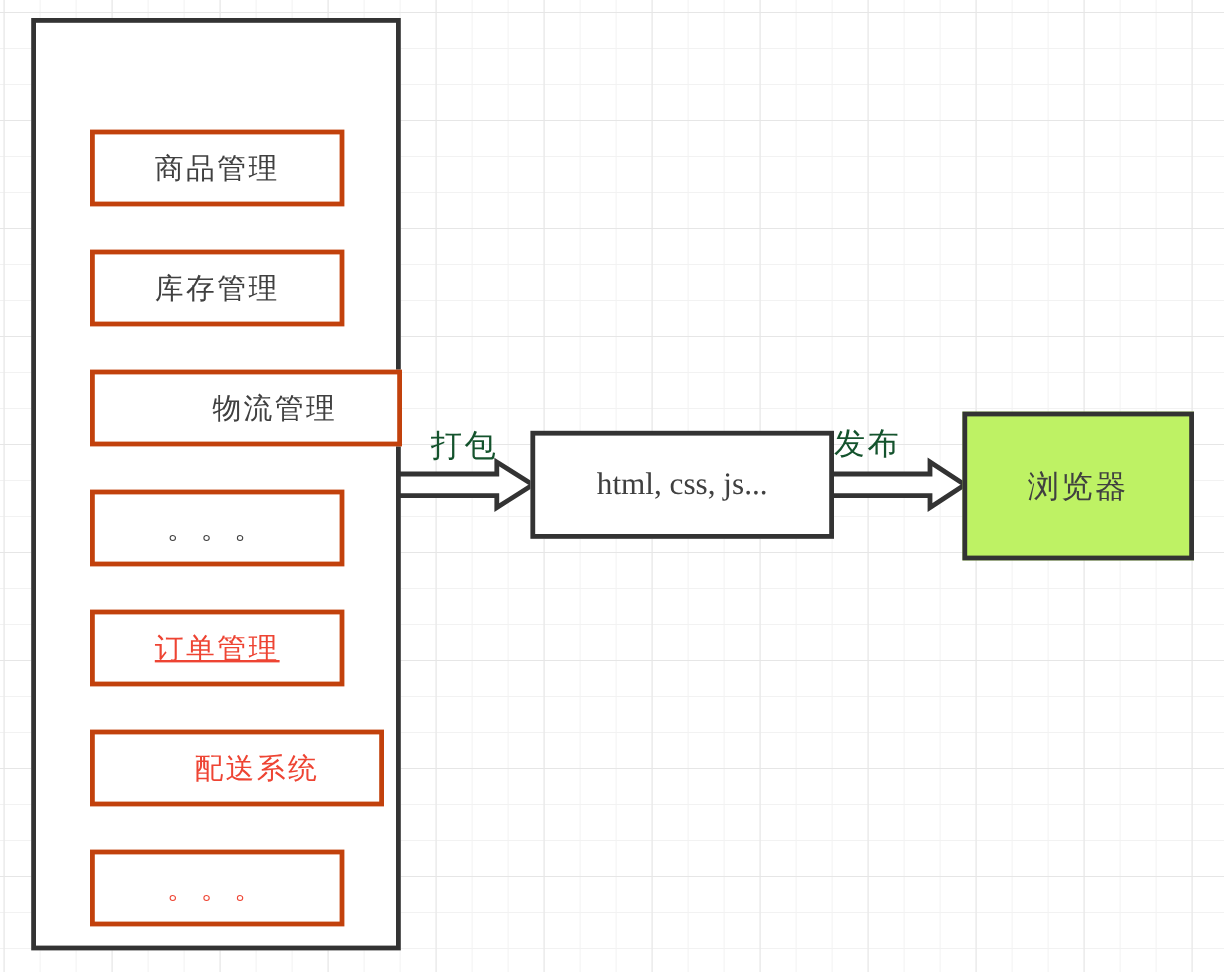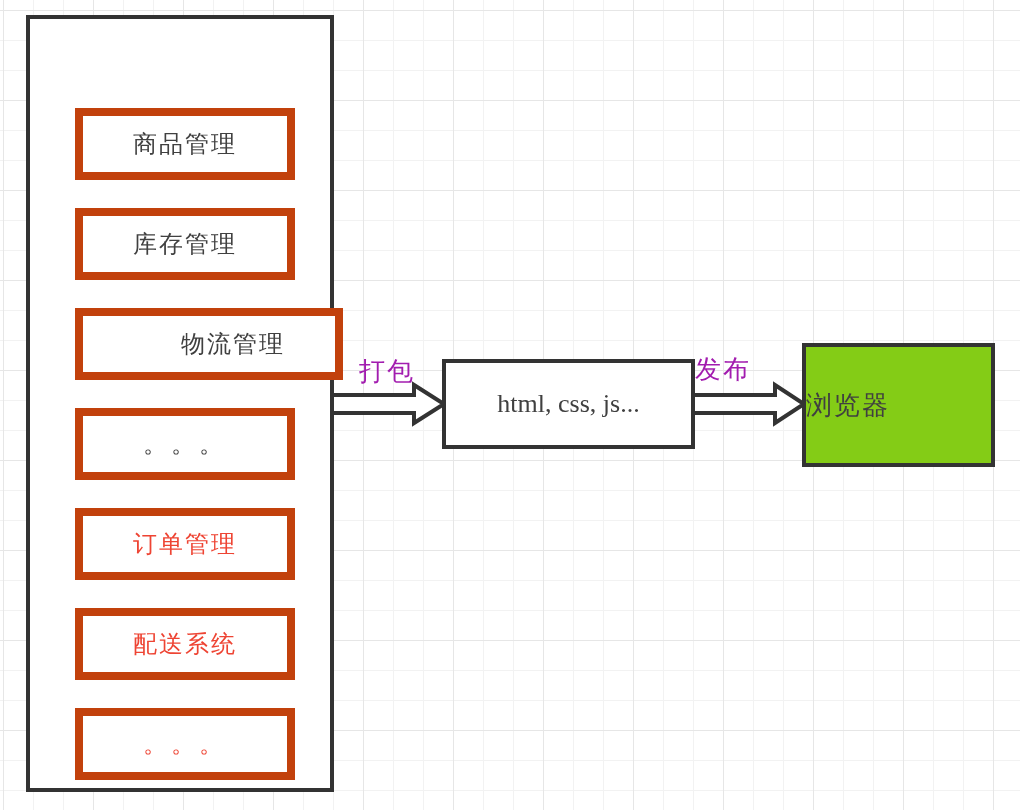--- a/index.html
+++ b/index.html
@@ -35,36 +35,36 @@
     width: 308px;
     text-align: center;
     font-size: 26px;
     color: #404040;
     letter-spacing: 1px;
   }
   .module {
     position: absolute;
     left: 75px;
     width: 204px; height: 56px;
-    border: 8px solid #c2410c;
+    border: 4px solid #c2410c;
     background: #ffffff;
     display: flex;
     align-items: center;
     justify-content: center;
     font-size: 24px;
     color: #404040;
     letter-spacing: 2px;
   }
   .module.red { color: #ee4433; }
   .m1 { top: 108px; }
   .m2 { top: 208px; }
   .m3 { top: 308px; padding-left: 48px; }
   .m4 { top: 408px; }
-  .m5 { top: 508px; }
-  .m6 { top: 608px; }
+  .m5 { top: 508px; text-decoration: underline; }
+  .m6 { top: 608px; padding-left: 33px; }
   .m7 { top: 708px; }
   .module.dots { letter-spacing: 4px; font-size: 24px; }
 
   .bundle-box {
     position: absolute;
     left: 442px; top: 359px;
     width: 245px; height: 82px;
     border: 4px solid #333333;
     background: #ffffff;
     display: flex;
@@ -72,41 +72,41 @@
     justify-content: center;
     font-size: 26px;
     color: #404040;
     font-family: Liberation Serif, serif;
   }
   .browser-box {
     position: absolute;
     left: 802px; top: 343px;
     width: 185px; height: 116px;
     border: 4px solid #333333;
-    background: #84cc16;
+    background: #bef264;
     display: flex;
     align-items: center;
-    justify-content: flex-start;
+    justify-content: center;
     font-size: 26px;
     color: #404040;
     letter-spacing: 2px;
   }
 
   .arrows {
     position: absolute;
     left: 0; top: 0;
     width: 1020px; height: 810px;
     pointer-events: none;
   }
   .arrow-label {
     position: absolute;
     width: 90px;
     text-align: center;
     font-size: 26px;
-    color: #a21caf;
+    color: #14532d;
     letter-spacing: 2px;
   }
   .label-package { left: 342px; top: 354px; }
   .label-publish { left: 678px; top: 352px; }
 </style>
 </head>
 <body>
 
 <div class="stage">
 

